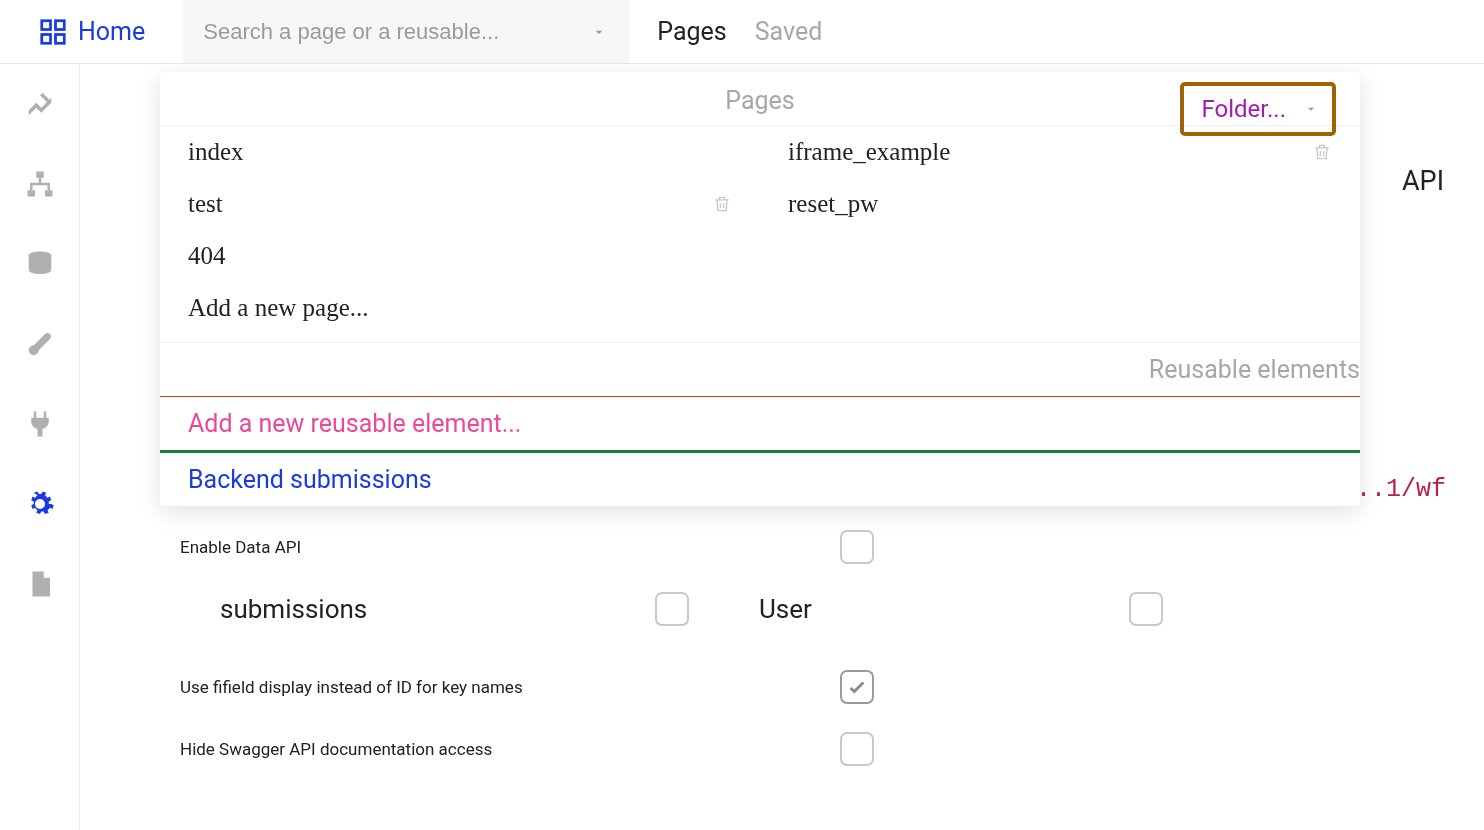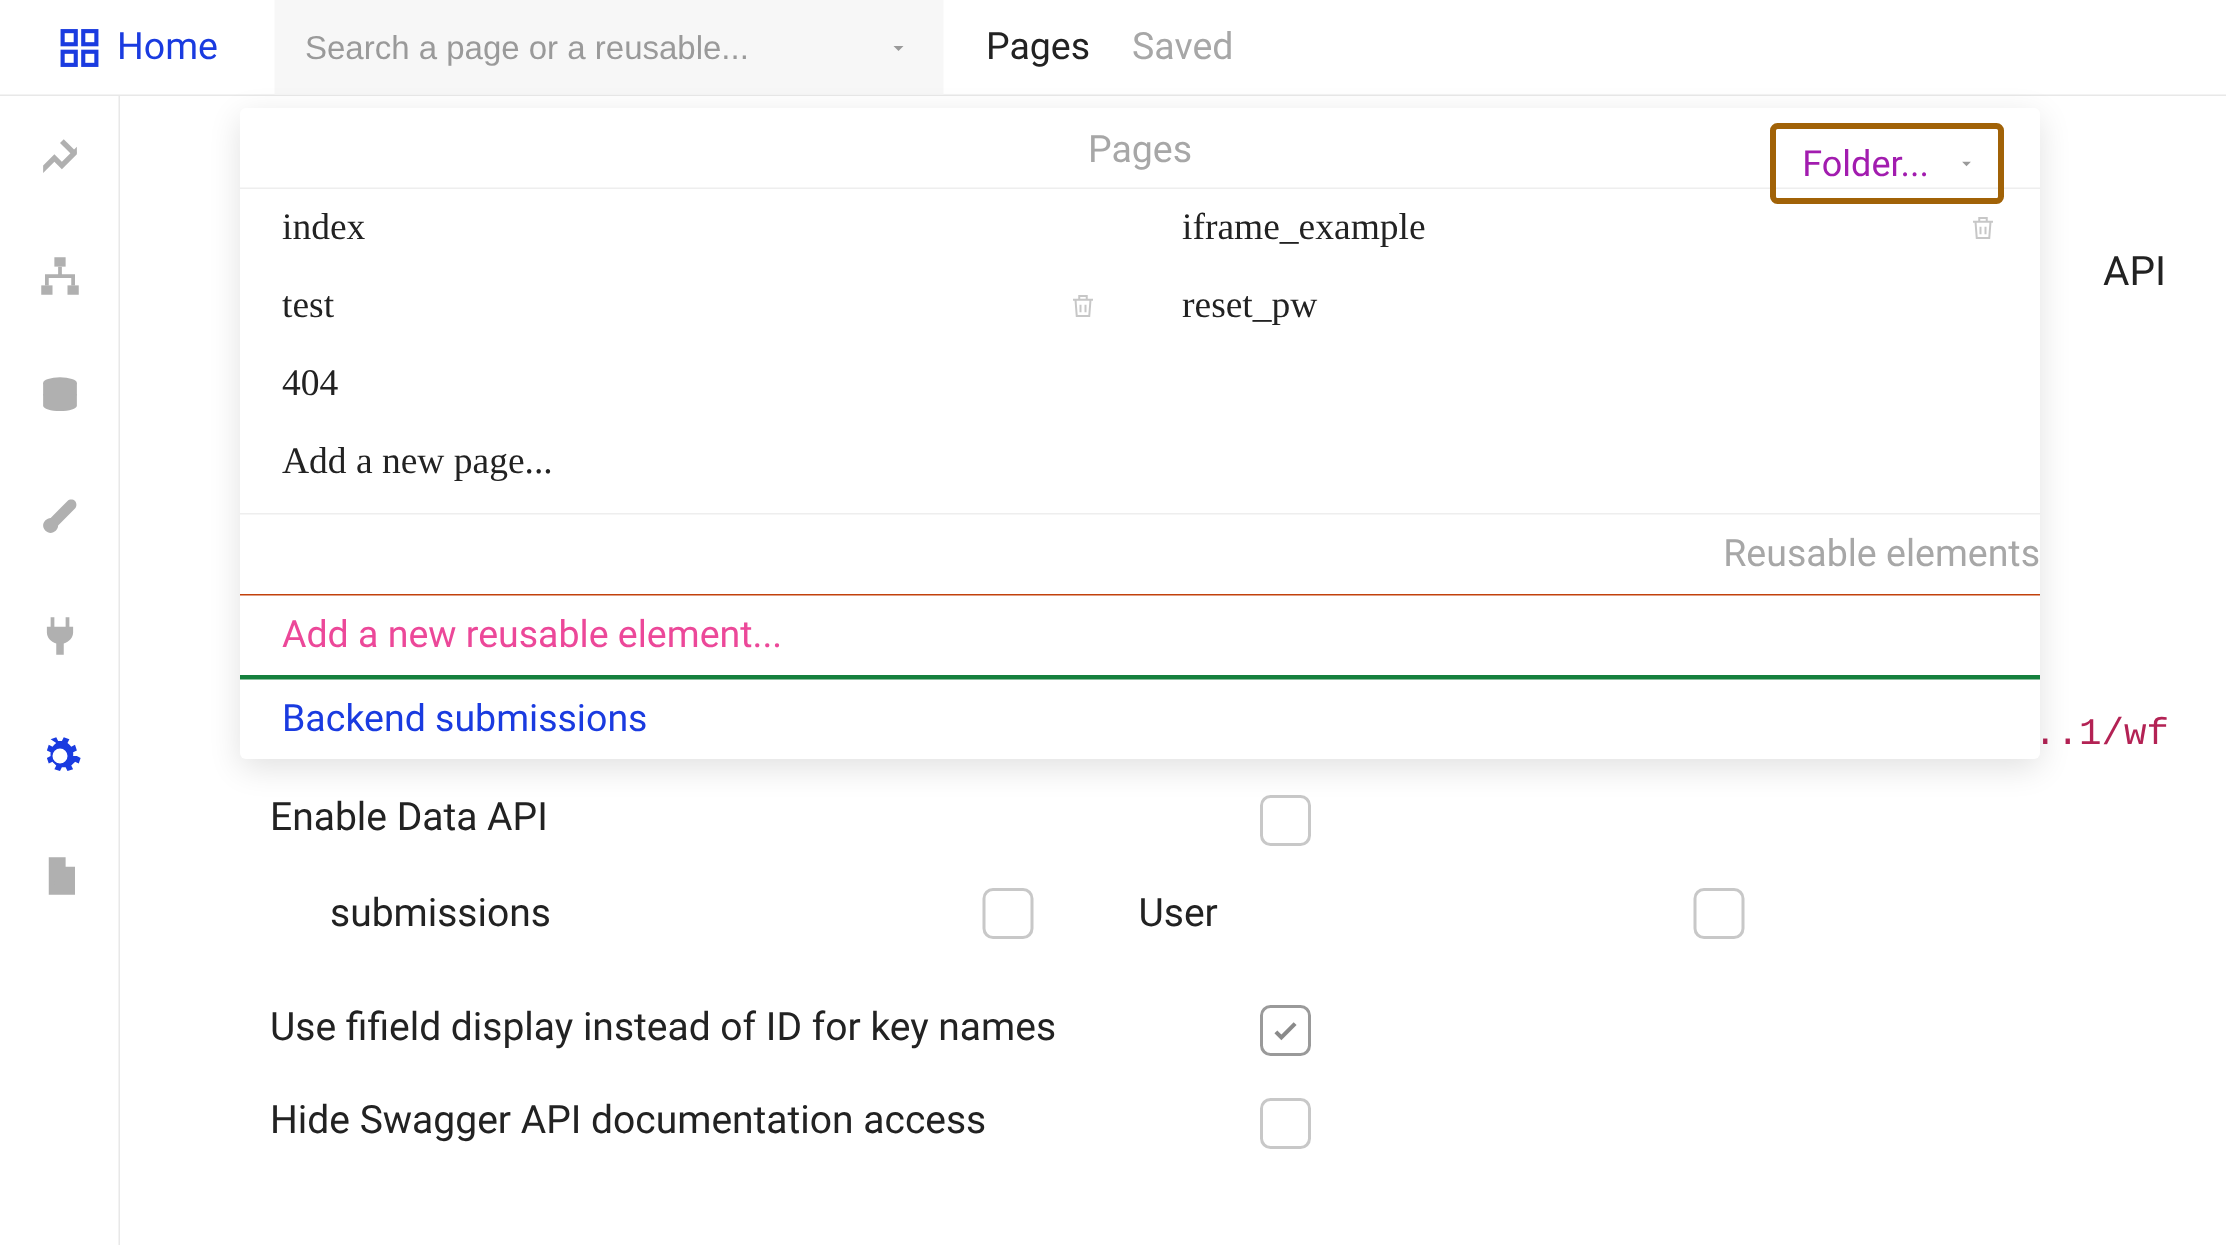--- a/index.html
+++ b/index.html
@@ -192,22 +192,22 @@
 
 
 .settings-bg {
   position: absolute;
   top: 530px;
   left: 180px;
   right: 40px;
 }
 .set-row {
   display: flex;
-  align-items: flex-start;
-  font-size: 26px;
+  align-items: center;
+  font-size: 17px;
   color: #222;
   margin-bottom: 28px;
   gap: 12px;
 }
 .set-row .lbl { }
 .chk {
   width: 34px;
   height: 34px;
   border: 2px solid #c8c8c8;
   border-radius: 7px;

